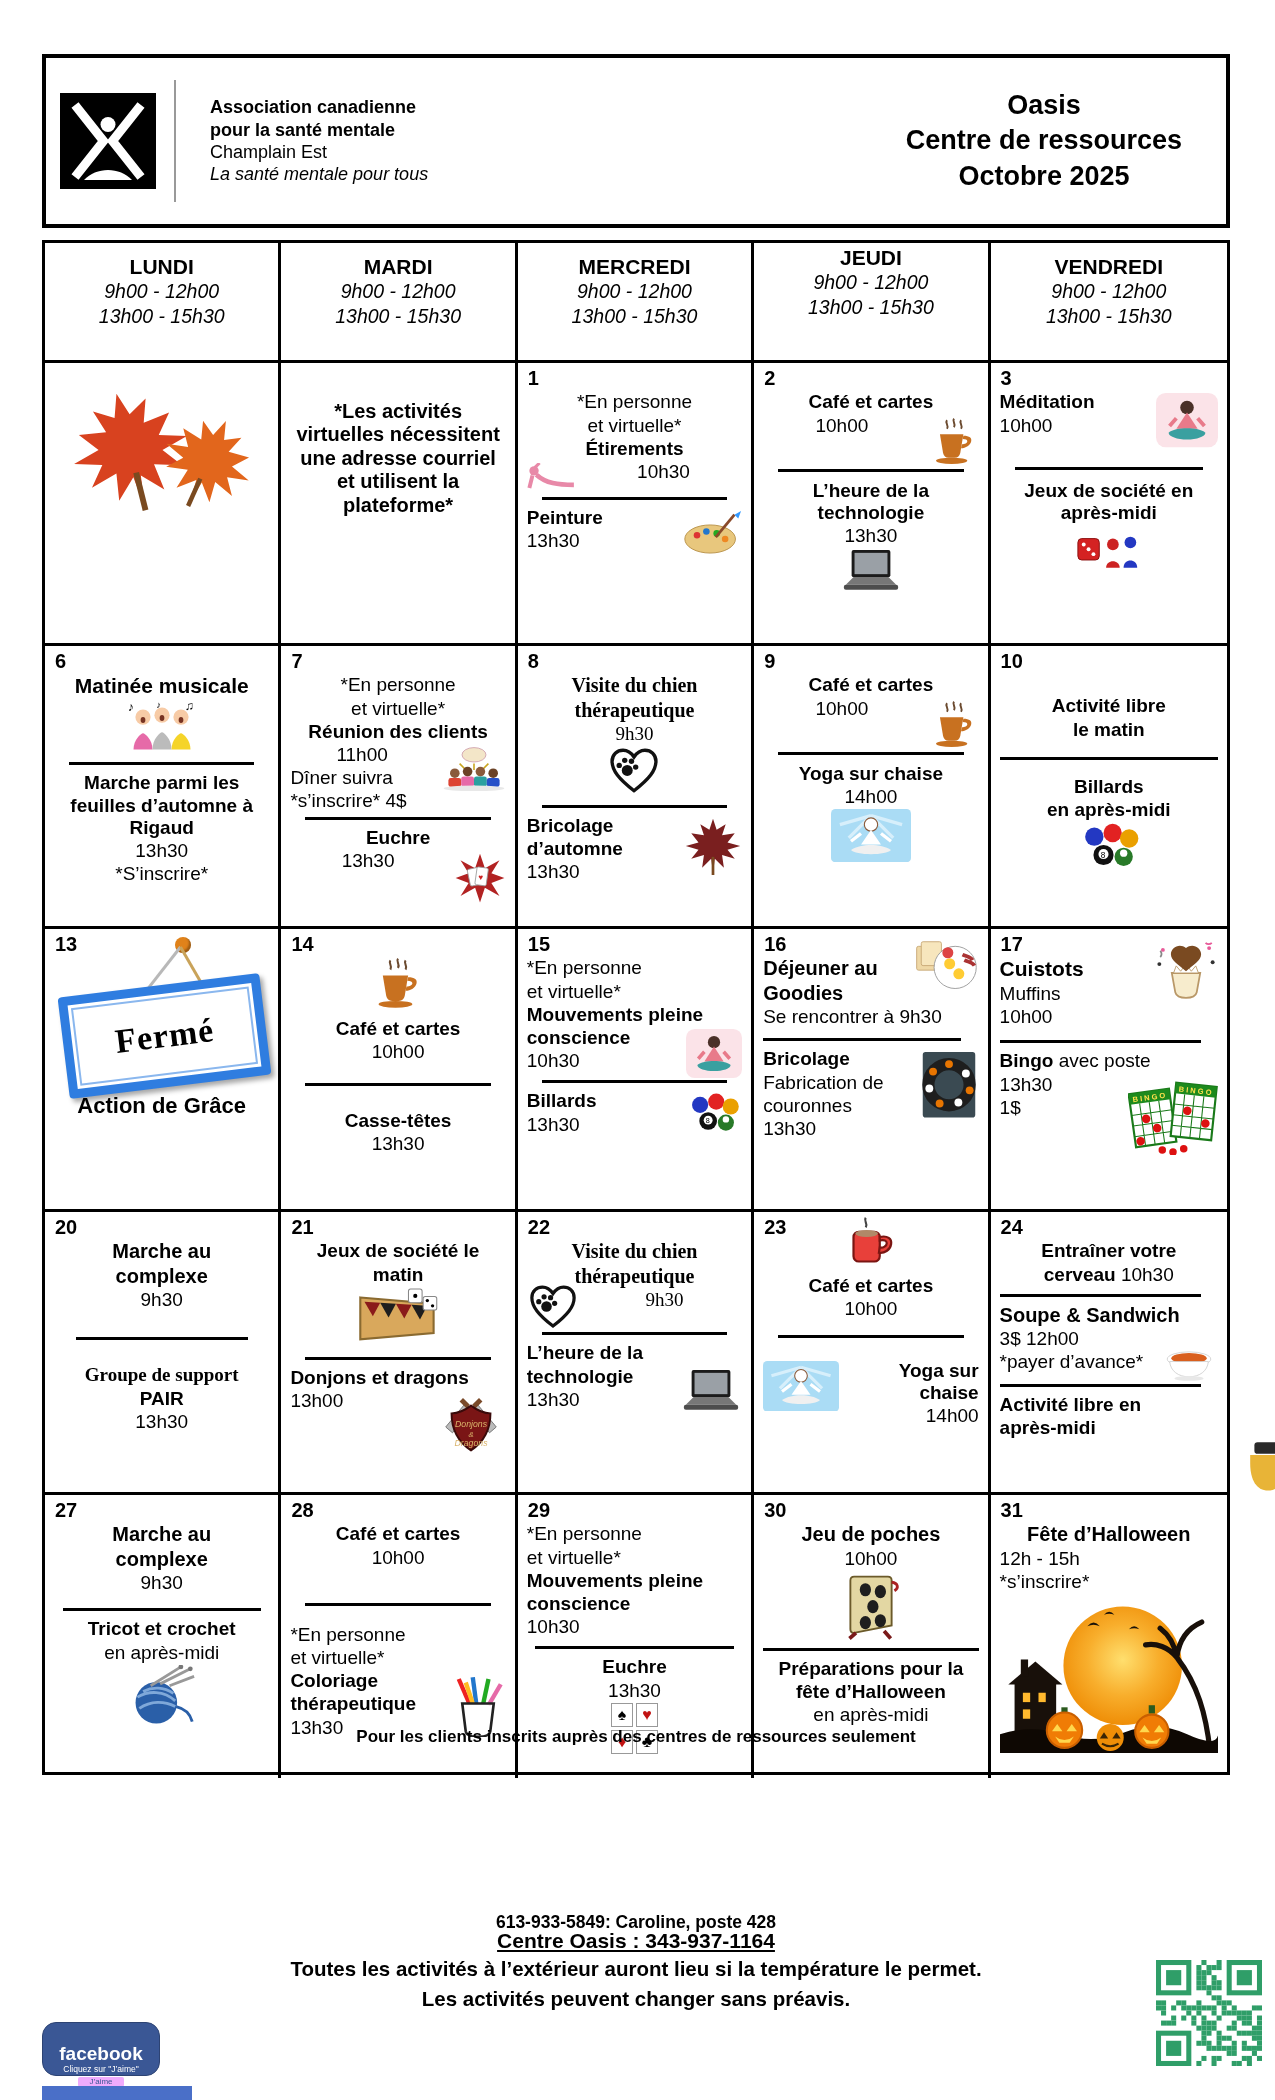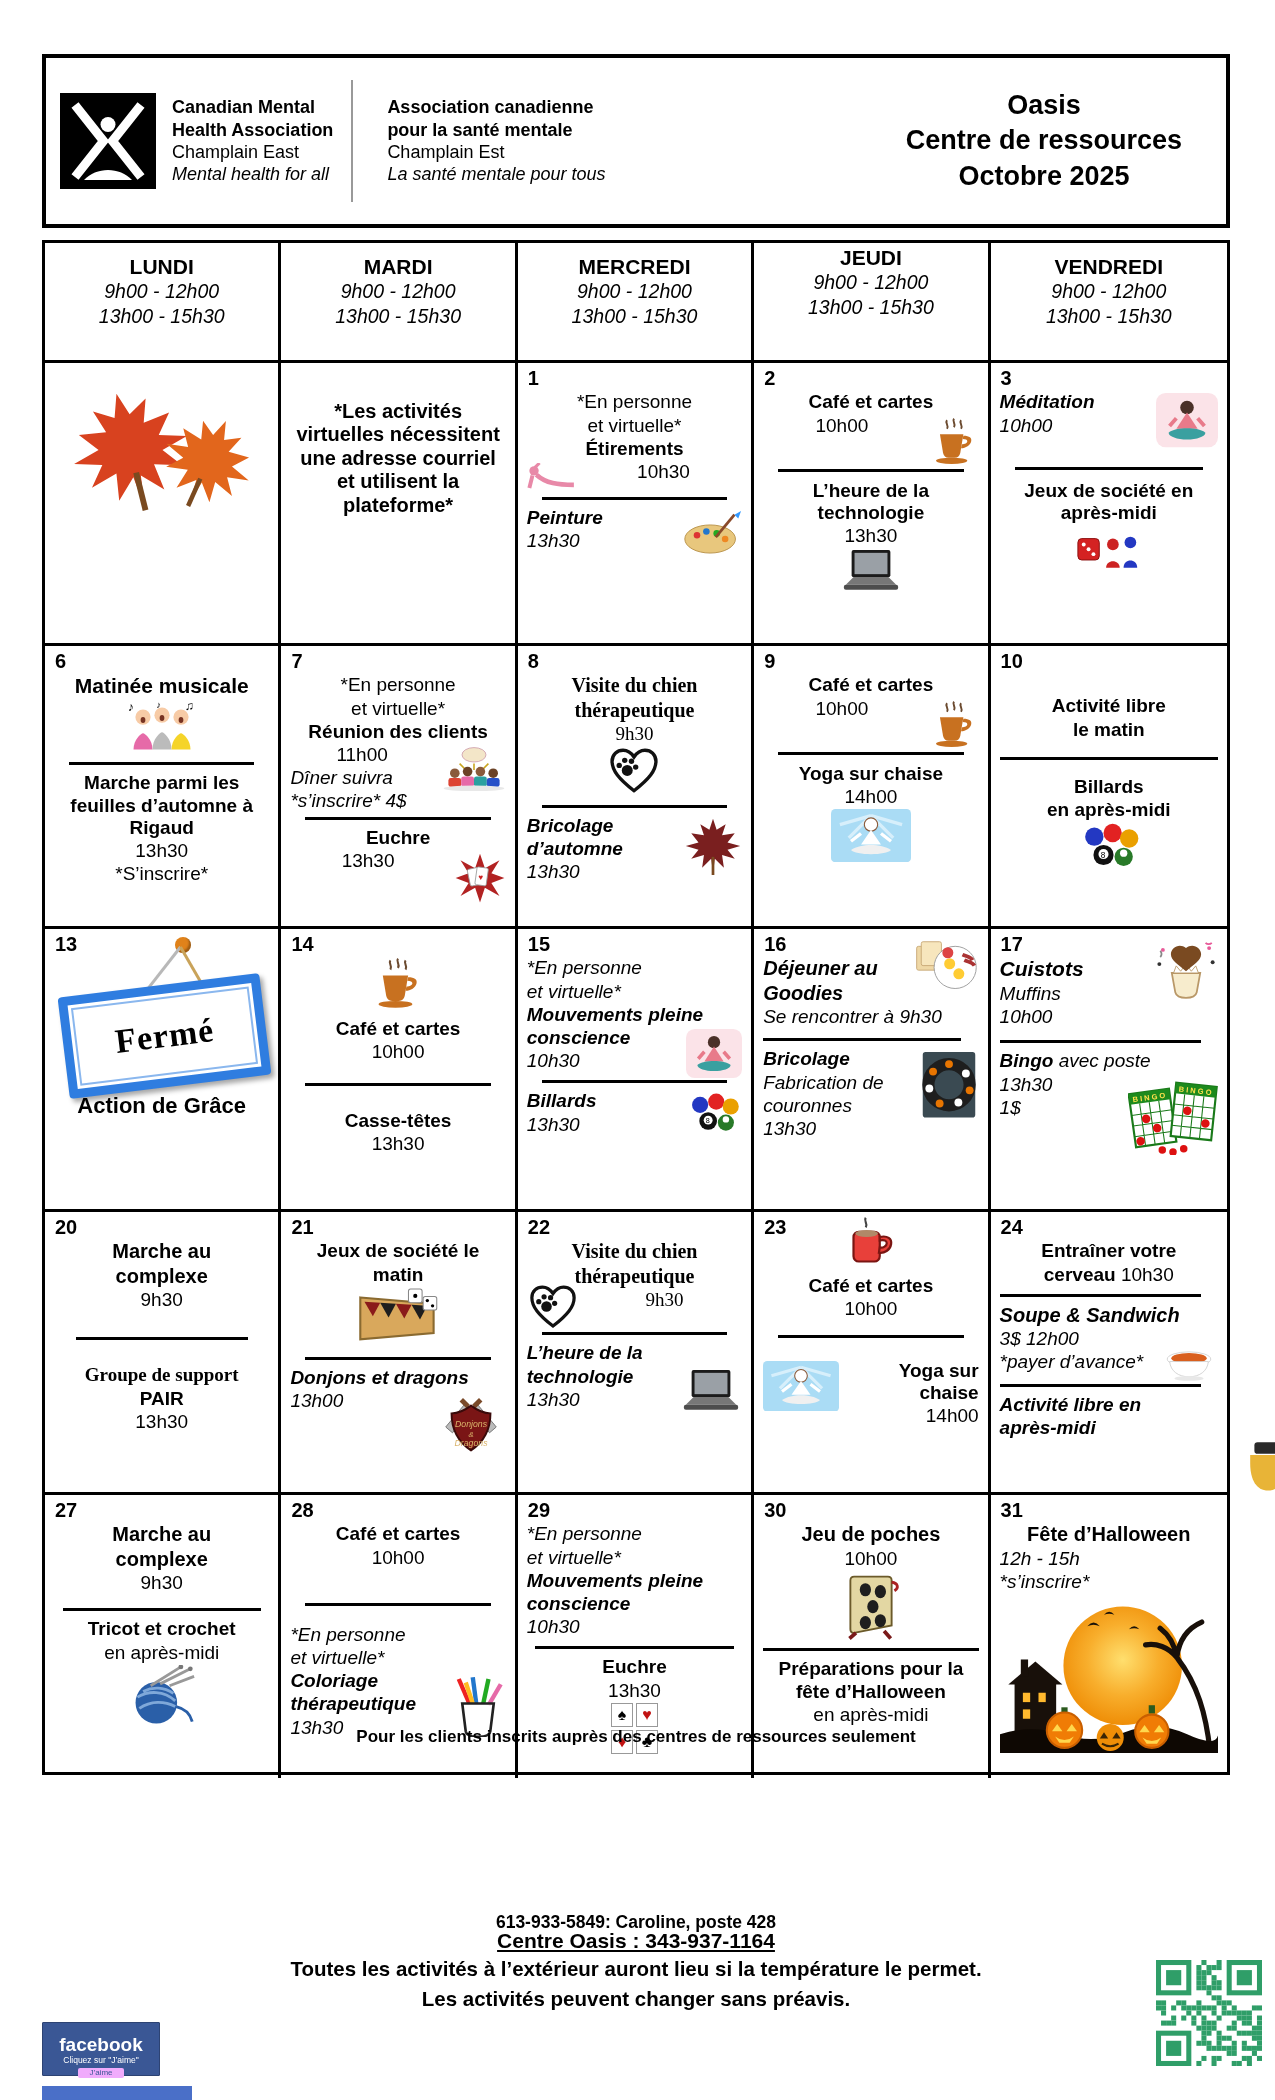--- a/index.html
+++ b/index.html
@@ -23,21 +23,21 @@
          overflow:hidden;position:relative;padding:3px 9px 4px;}
   .gcell.c5{border-right:none;}
   .gcell.r6{border-bottom:none;}
   .dhead{text-align:center;padding-top:12px;}
   .dhead.raised{padding-top:3px;}
   .dname{font-weight:bold;font-size:21px;}
   .dhours{font-style:italic;font-size:19.5px;line-height:1.3;}
   .daycell{font-size:19px;line-height:1.17;}
   .num{font-weight:bold;font-size:20px;margin:1px 0 1px 1px;text-align:left;}
   .t{margin:1px 0;}
-  .ac{text-align:center;}.al{text-align:left;font-style:italic;}.ar{text-align:right;}
+  .ac{text-align:center;}.al{text-align:left;}.ar{text-align:right;}
   .b{font-weight:bold;}
   .sf{font-family:"Liberation Serif",serif;}
   .dv{border-top:3px solid #000;width:86%;margin:9px auto 7px;clear:both;height:0;}
   .dv.dl{margin-left:0;}
   .icon{display:inline-block;line-height:0;}
   .icon svg{width:100%;height:auto;display:block;}
   .fl{float:left;margin:2px 8px 2px 0;}
   .fr{float:right;margin:2px 0 2px 8px;}
   .suits{display:inline-grid;grid-template-columns:22px 22px;gap:3px;}
   .suits span{border:1px solid #999;background:#fff;font-size:16px;line-height:22px;text-align:center;}
@@ -58,21 +58,21 @@
   .halloween{margin-top:2px;clear:both;}
   .halloween svg{width:100%;height:auto;display:block;}
   
   .fline{position:absolute;left:42px;width:1188px;text-align:center;font-weight:bold;}
   .f1{top:1727px;font-size:17px;}
   .f2{top:1929px;font-size:21px;text-decoration:underline;}
   .f3{top:1912px;font-size:17.5px;}
   .f4{top:1957px;font-size:20.5px;}
   .f5{top:1987px;font-size:20.5px;}
   .fb{position:absolute;left:42px;top:2022px;width:118px;height:54px;background:#3a5795;border:1px solid #2d4373;
-      border-radius:1px;color:#fff;text-align:center;padding-top:12px;box-sizing:border-box;cursor:pointer;}
+      border-radius:14px;color:#fff;text-align:center;padding-top:21px;box-sizing:border-box;cursor:pointer;}
   .fb-brand{font-size:19px;font-weight:bold;line-height:1.05;}
   .fb-cap{font-size:8.5px;line-height:1.3;}
   .fb-like{margin:2px auto 0;width:46px;background:#f0abfc;color:#3a5795;font-size:8px;border-radius:2px;line-height:1.3;}
   .qr{position:absolute;left:1156px;top:1960px;width:106px;height:106px;}
   .strip{position:absolute;left:42px;top:2086px;width:150px;height:14px;background:#4a6fc8;}
   .edgeclip{position:absolute;left:1246px;top:1436px;width:42px;line-height:0;}
 </style>
 </head>
 <body>
 
@@ -80,26 +80,20 @@
 
   <div class="hbox">
     <span class="logo">
       <svg viewBox="0 0 64 64">
           <rect width="64" height="64" fill="#000"></rect>
         <path d="M10 8l19 24L10 56M54 8L35 32l19 24" stroke="#fff" stroke-width="6" fill="none"></path>
         <circle cx="32" cy="21" r="5" fill="#fff"></circle>
         <path d="M16 58c8-9 24-9 32 0z" fill="#fff"></path>
         </svg>
     </span>
-    <div class="org">
-      <div class="ob">Canadian Mental</div>
-      <div class="ob">Health Association</div>
-      <div>Champlain East</div>
-      <div class="oi">Mental health for all</div>
-    </div>
     <div class="vline"></div>
     <div class="org">
       <div class="ob">Association canadienne</div>
       <div class="ob">pour la santé mentale</div>
       <div>Champlain Est</div>
       <div class="oi">La santé mentale pour tous</div>
     </div>
     <div class="htitle">
       <div>Oasis</div>
       <div>Centre de ressources</div>

